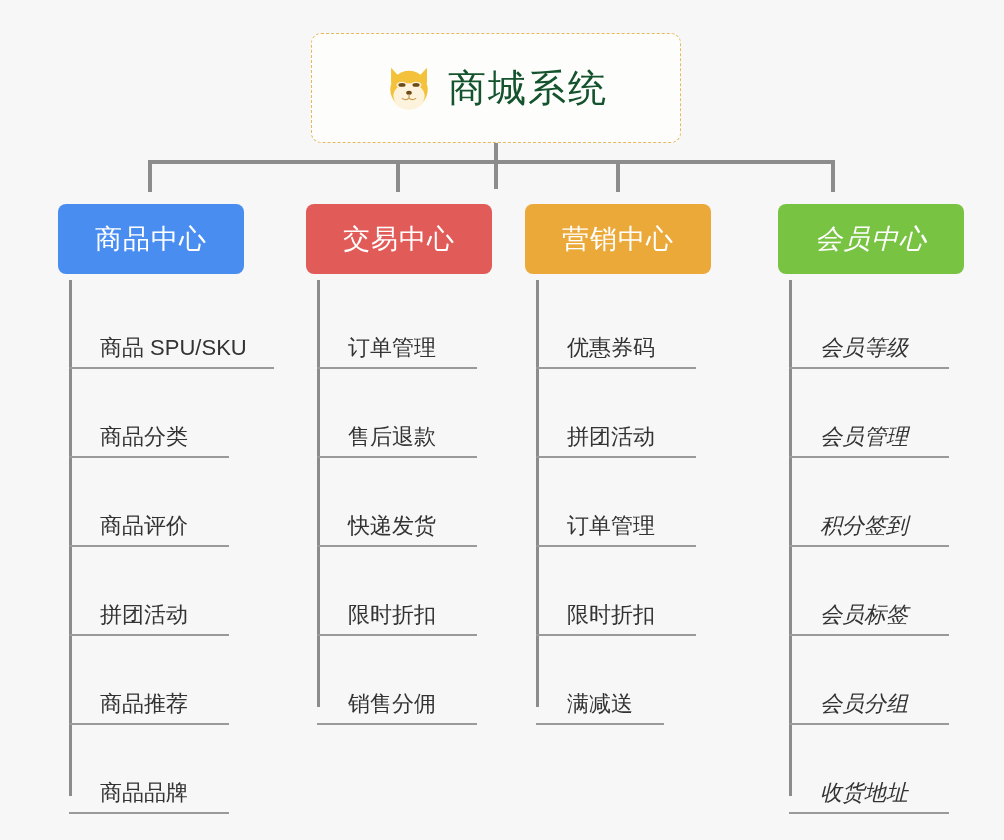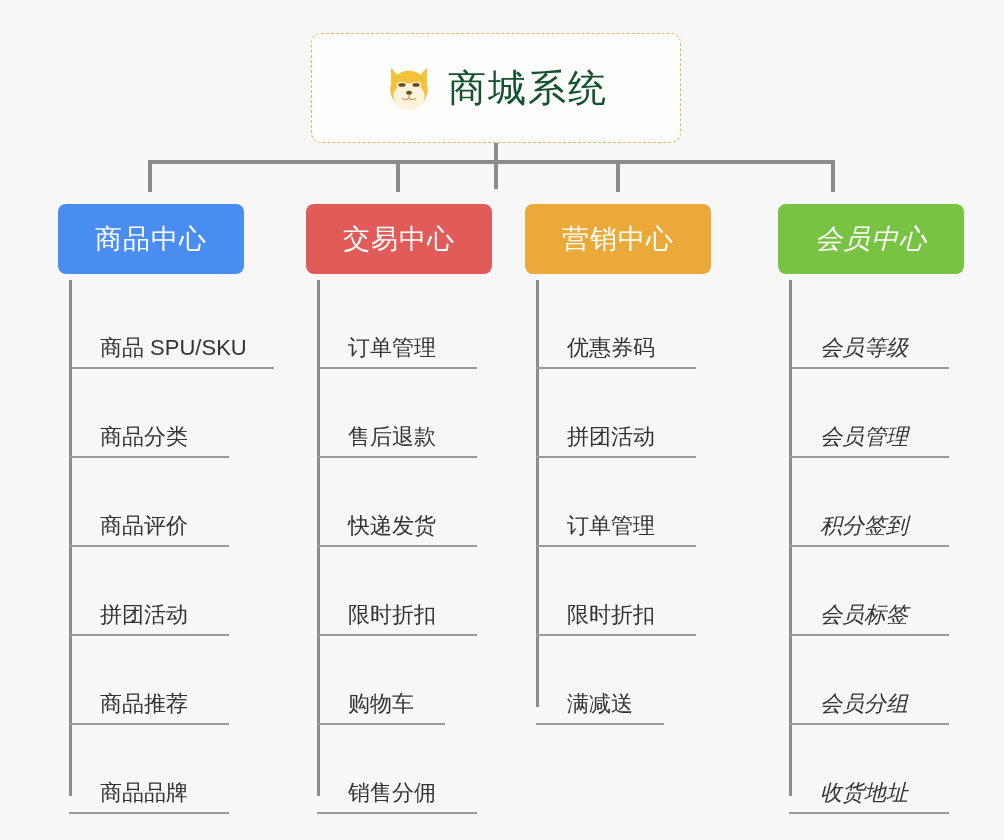--- a/index.html
+++ b/index.html
@@ -191,23 +191,20 @@
         </li>
       <li class="leaf-item">
           <span class="leaf-label">售后退款</span>
         </li>
       <li class="leaf-item">
           <span class="leaf-label">快递发货</span>
         </li>
       <li class="leaf-item">
           <span class="leaf-label">限时折扣</span>
         </li>
-      <li class="leaf-item narrow">
-          <span class="leaf-label">购物车</span>
-        </li>
       <li class="leaf-item">
           <span class="leaf-label">销售分佣</span>
         </li>
     </ul>
   </div>
 
   <div class="col col-3">
     <div class="cat-header" style="background: rgb(234, 169, 56);">营销中心</div>
     <ul class="leaf-list">
       <li class="leaf-item">

